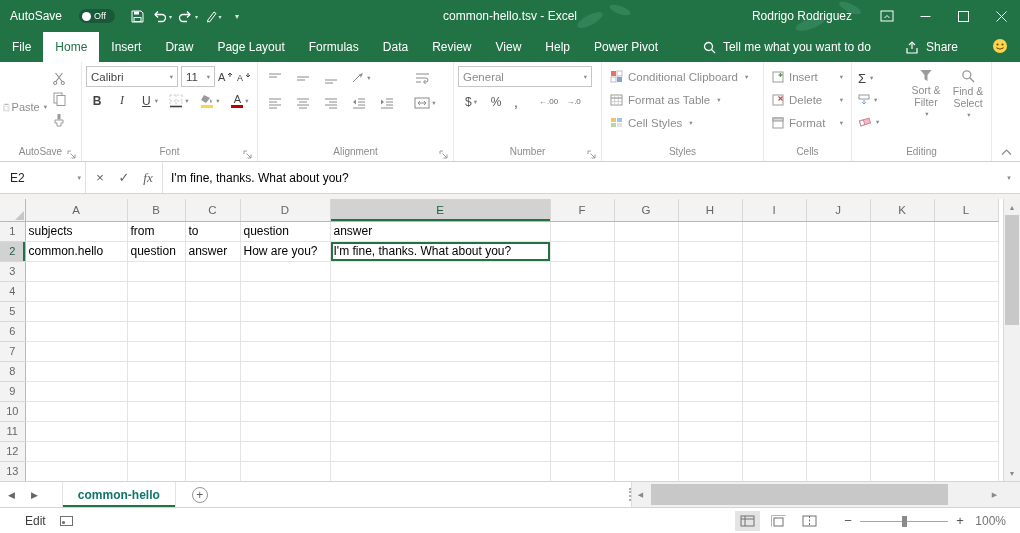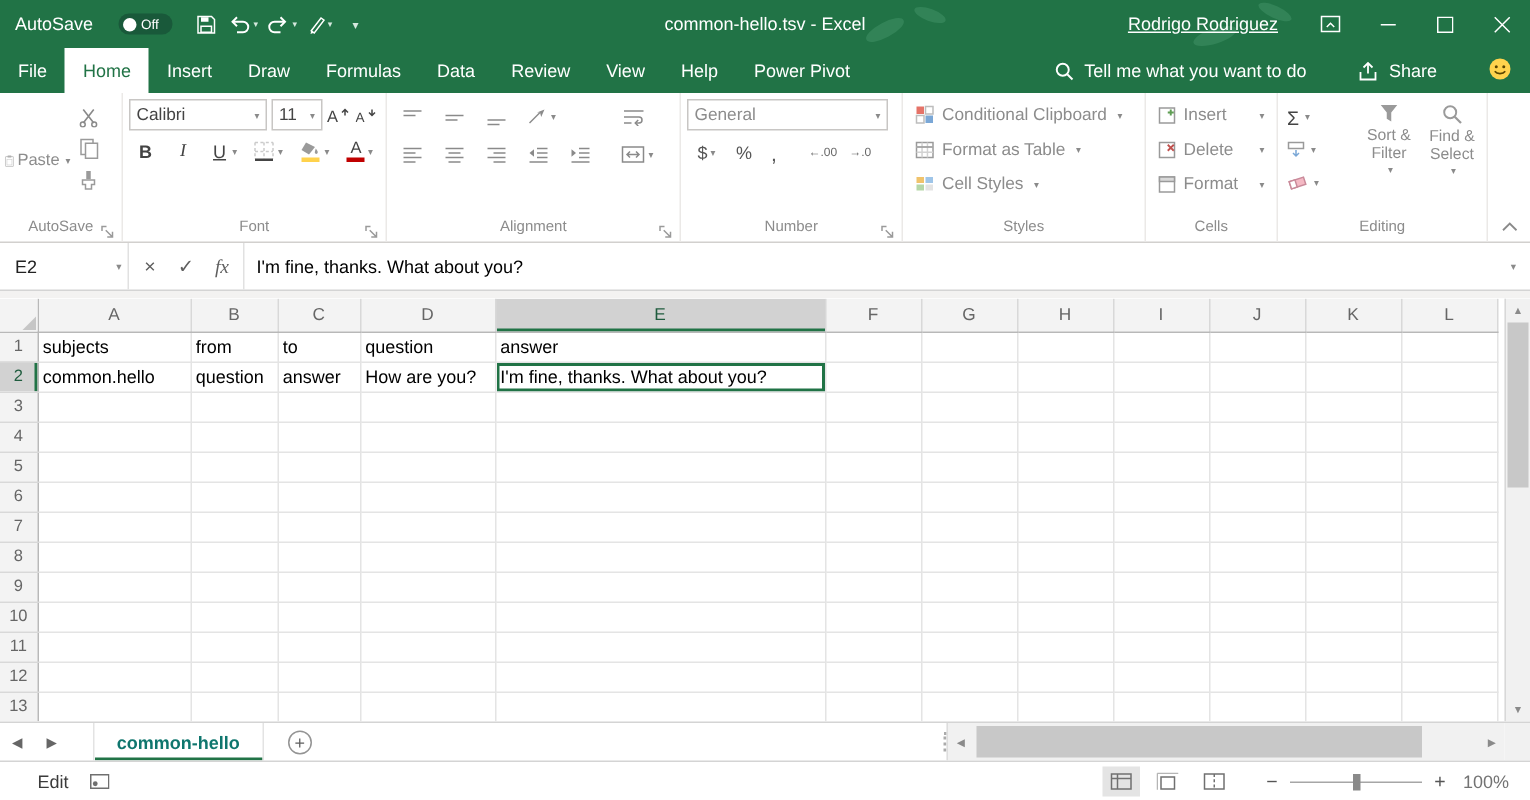--- a/index.html
+++ b/index.html
@@ -12,21 +12,21 @@
   .autosave { display:flex; align-items:center; gap:17px; padding:0 10px; }
   .as-pill { width:36px; height:14px; border-radius:7px; background:#19593a; display:flex; align-items:center; gap:3px; padding:0 3px; }
   .as-dot { width:9px; height:9px; border-radius:50%; background:#fff; }
   .as-off { font-size:9px; color:#fff; }
   .qat { display:flex; align-items:center; }
   .qbtn { height:32px; min-width:24px; display:flex; align-items:center; justify-content:center; gap:2px; padding:0 3px; }
   .qcaret { font-size:6px; color:#d5e8de; }
   .tb-title { position:absolute; left:0; right:0; text-align:center; font-size:12px; pointer-events:none; }
   .leaves { position:absolute; top:0; pointer-events:none; }
   .tb-right { margin-left:auto; display:flex; align-items:center; height:32px; position:relative; }
-  .username { font-size:12px; margin-right:16px;text-decoration:underline; }
+  .username { font-size:12px; margin-right:16px; }
   .winbtn { width:38px; height:32px; display:flex; align-items:center; justify-content:center; }
 
   
   .tabrow { height:30px; background:#217346; display:flex; align-items:stretch; color:#fff; flex-shrink:0; }
   .rtab { display:flex; align-items:center; padding:0 12px; font-size:12px; white-space:nowrap; }
   .rtab.active { background:#fff; color:#217346; }
   .tabrow-right { margin-left:auto; display:flex; align-items:center; gap:34px; padding-right:12px; }
   .tellme,.share { display:flex; align-items:center; gap:7px; white-space:nowrap; }
 
   
@@ -195,20 +195,21 @@
           </svg>
       </div>
     </div>
   </div>
 
   <div class="tabrow">
     <div class="rtab">File</div>
     <div class="rtab active">Home</div>
     <div class="rtab">Insert</div>
     <div class="rtab">Draw</div>
+    <div class="rtab">Page Layout</div>
     <div class="rtab">Formulas</div>
     <div class="rtab">Data</div>
     <div class="rtab">Review</div>
     <div class="rtab">View</div>
     <div class="rtab">Help</div>
     <div class="rtab">Power Pivot</div>
     <div class="tabrow-right">
       <div class="tellme">
         <svg width="13" height="13" viewBox="0 0 13 13">
             <circle cx="5.5" cy="5.5" r="4" fill="none" stroke="#fff" stroke-width="1.3"></circle>

